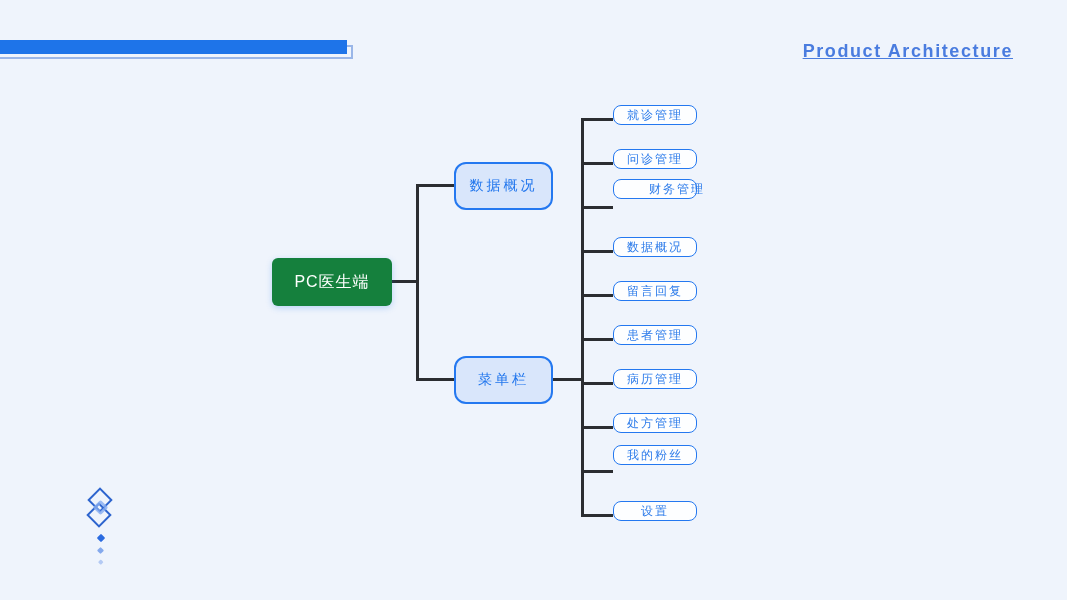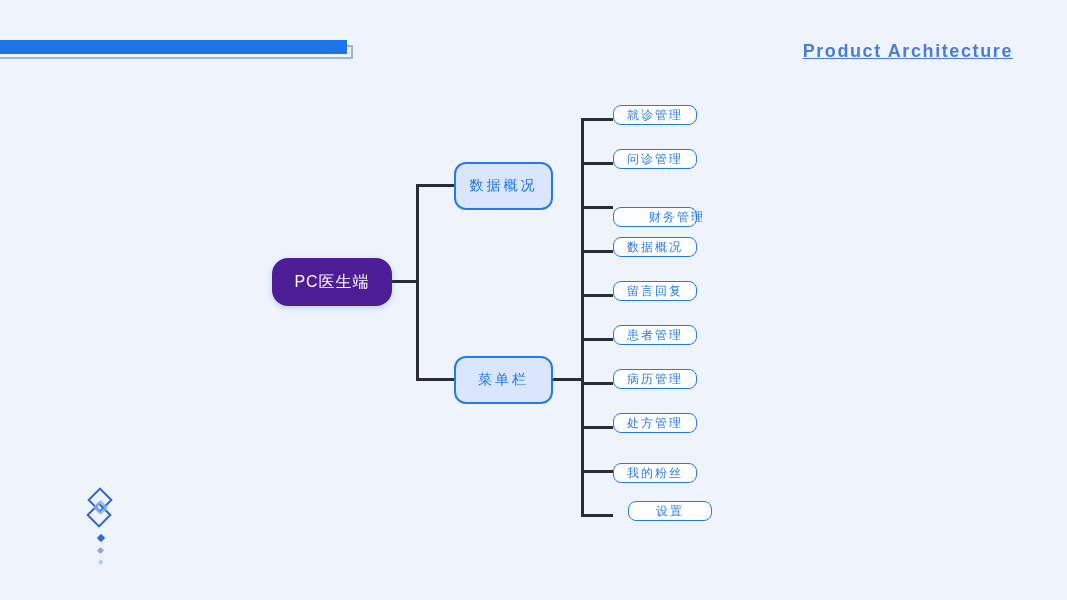--- a/index.html
+++ b/index.html
@@ -44,21 +44,21 @@
   }
 
   
   .node {
     position:absolute;
     display:flex; align-items:center; justify-content:center;
     white-space:nowrap;
   }
   .node-root {
     left:272px; top:258px; width:120px; height:48px;
-    background:#4c1d95; border-radius:16px;
+    background:#15803d; border-radius:6px;
     color:#FFFFFF; font-size:16px; letter-spacing:1px;
     box-shadow:0 2px 6px rgba(33,118,237,.25);
   }
   .node-branch {
     left:454px; width:99px; height:48px;
     background:#D9E6FB; border:2px solid #2478F0; border-radius:12px;
     color:#2176ED; font-size:14px; letter-spacing:3px;
   }
   .node-branch.b0 { top:162px; }
   .node-branch.b1 { top:356px; }
@@ -117,28 +117,28 @@
   <div class="line" style="left:581px; top:426px; width:32px; height:3px;"></div>
   <div class="line" style="left:581px; top:470px; width:32px; height:3px;"></div>
   <div class="line" style="left:581px; top:514px; width:32px; height:3px;"></div>
 
   <div class="node node-root">PC医生端</div>
   <div class="node node-branch b0">数据概况</div>
   <div class="node node-branch b1">菜单栏</div>
 
   <div class="node node-leaf" style="top:105px;">就诊管理</div>
   <div class="node node-leaf" style="top:149px;">问诊管理</div>
-  <div class="node node-leaf" style="top:207px;padding-left:44px;">财务管理</div>
+  <div class="node node-leaf" style="top:179px;padding-left:44px;">财务管理</div>
   <div class="node node-leaf" style="top:237px;">数据概况</div>
   <div class="node node-leaf" style="top:281px;">留言回复</div>
   <div class="node node-leaf" style="top:325px;font-family:Liberation Serif, serif;">患者管理</div>
   <div class="node node-leaf" style="top:369px;">病历管理</div>
   <div class="node node-leaf" style="top:413px;">处方管理</div>
-  <div class="node node-leaf" style="top:463px;">我的粉丝</div>
-  <div class="node node-leaf" style="top:501px;margin-left:15px;">设置</div>
+  <div class="node node-leaf" style="top:445px;">我的粉丝</div>
+  <div class="node node-leaf" style="top:501px;">设置</div>
 
   <div class="dia d1"></div>
   <div class="dia d2"></div>
   <div class="dia-small"></div>
   <div class="dot dot1"></div>
   <div class="dot dot2"></div>
   <div class="dot dot3"></div>
 
 </div>
 

